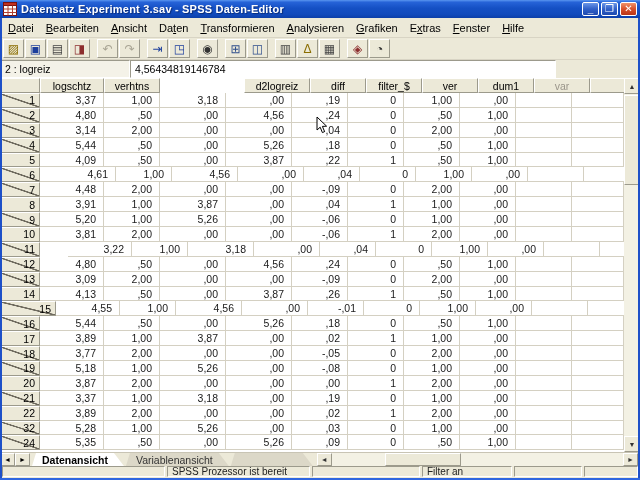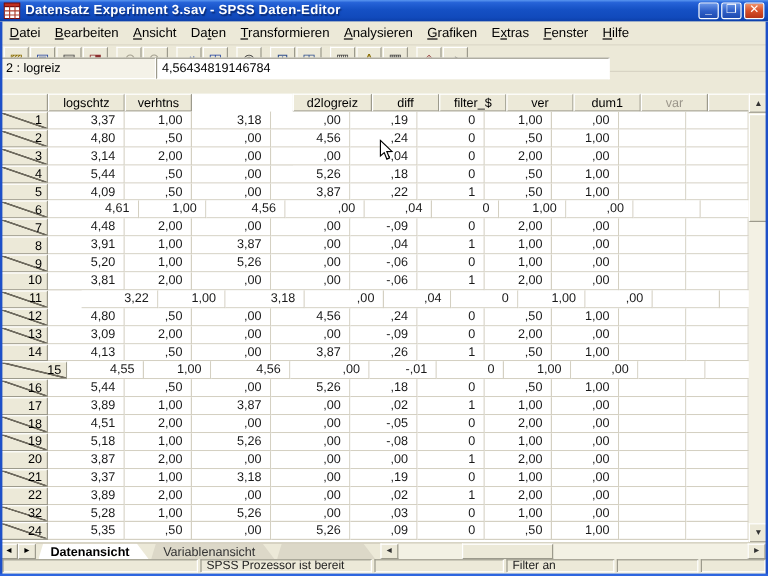--- a/index.html
+++ b/index.html
@@ -48,21 +48,21 @@
     background:#ECE9D8;border:1px solid #ECE9D8;
     display:flex;align-items:center;justify-content:center;
     font-size:12px;line-height:12px;padding:0;
     border-top-color:#FFFFFF;border-left-color:#FFFFFF;
     border-right-color:#9C9A8C;border-bottom-color:#9C9A8C;
   }
   .tb.gap{margin-left:6px;}
   .tb.disabled span{color:#A8A494 !important;}
   
   .cellrefbar{
-    position:absolute;top:48px;left:0;width:508px;height:18px;
+    position:absolute;top:60px;left:0;width:556px;height:18px;
     background:#ECE9D8;display:flex;
   }
   .cellref{
     width:130px;height:18px;padding:2px 4px;
     border:1px solid;border-color:#9C9A8C #FFF #FFF #9C9A8C;
     background:#F4F2E8;white-space:nowrap;overflow:hidden;font-size:10.5px;
   }
   .cellvalue{
     flex:1;height:18px;padding:2px 4px;background:#FFF;
     border:1px solid;border-color:#9C9A8C #FFF #FFF #9C9A8C;
@@ -485,21 +485,21 @@
           <div class="cell" style="width: 66px;">,00</div>
           <div class="cell" style="width: 56px;">,02</div>
           <div class="cell" style="width: 56px;">1</div>
           <div class="cell" style="width: 56px;">1,00</div>
           <div class="cell" style="width: 56px;">,00</div>
           <div class="cell" style="width: 56px;"></div>
           <div class="cell" style="width: 52px;"></div>
         </div>
         <div class="g-row">
           <div class="rowhdr slashed" style="width: 40px;">18</div>
-          <div class="cell" style="width: 64px;">4,51</div>
+          <div class="cell" style="width: 64px;">3,77</div>
           <div class="cell" style="width: 56px;">2,00</div>
           <div class="cell" style="width: 66px;">,00</div>
           <div class="cell" style="width: 66px;">,00</div>
           <div class="cell" style="width: 56px;">-,05</div>
           <div class="cell" style="width: 56px;">0</div>
           <div class="cell" style="width: 56px;">2,00</div>
           <div class="cell" style="width: 56px;">,00</div>
           <div class="cell" style="width: 56px;"></div>
           <div class="cell" style="width: 52px;"></div>
         </div>

